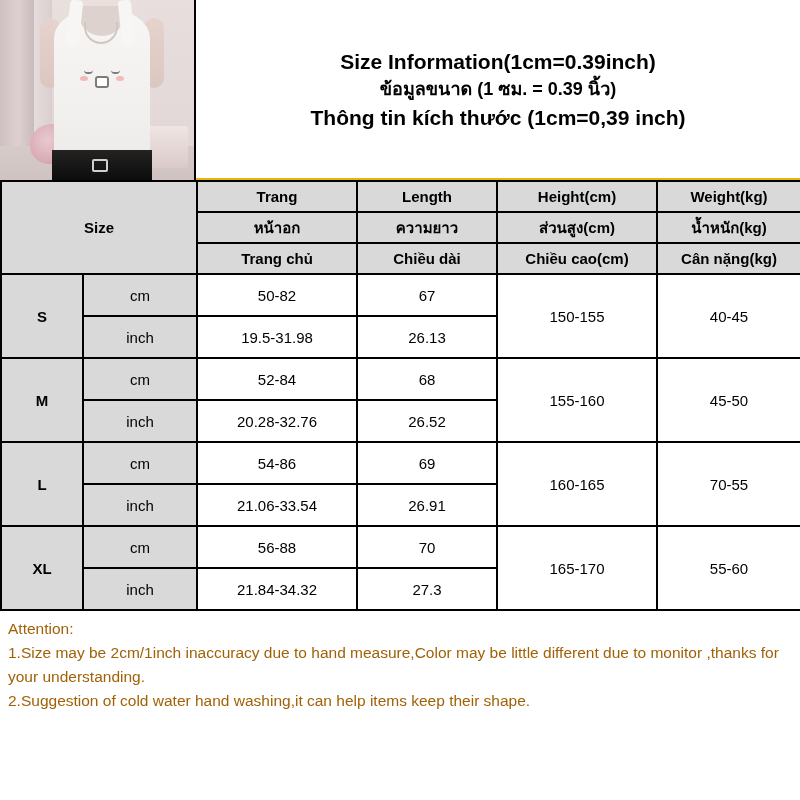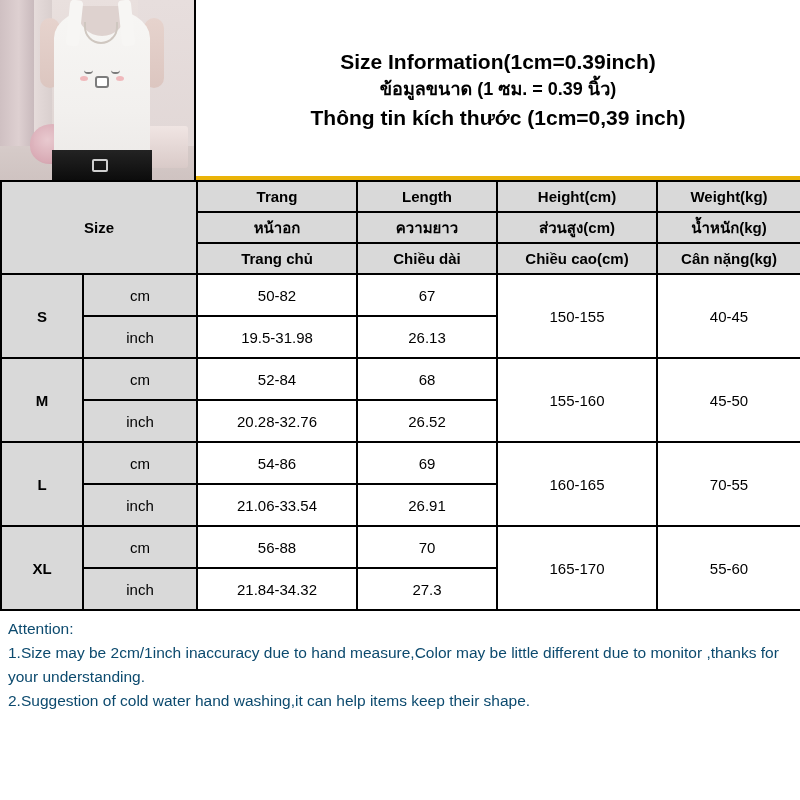--- a/index.html
+++ b/index.html
@@ -15,21 +15,21 @@
     height: 800px;
     background: #ffffff;
     overflow: hidden;
   }
 
   
   .top-area {
     display: flex;
     width: 800px;
     height: 180px;
-    border-bottom: 4px solid #eab308;
+    border-bottom: 2px solid #eab308;
   }
   .photo-cell {
     width: 196px;
     height: 180px;
     border-right: 2px solid #000;
     position: relative;
     overflow: hidden;
     background: #efe7e4;
   }
   
@@ -199,21 +199,21 @@
   col.c2 { width: 114px; }
   col.c3 { width: 160px; }
   col.c4 { width: 140px; }
   col.c5 { width: 160px; }
   col.c6 { width: 144px; }
 
   
   .attention {
     padding: 6px 8px 0 8px;
     font-size: 15.5px;
-    color: #0c4a6e;
+    color: #a16207;
     line-height: 1.55;
   }
   .attention .ln { white-space: normal; }
 </style>
 </head>
 <body>
 
 <div id="page">
 
   <div class="top-area">

